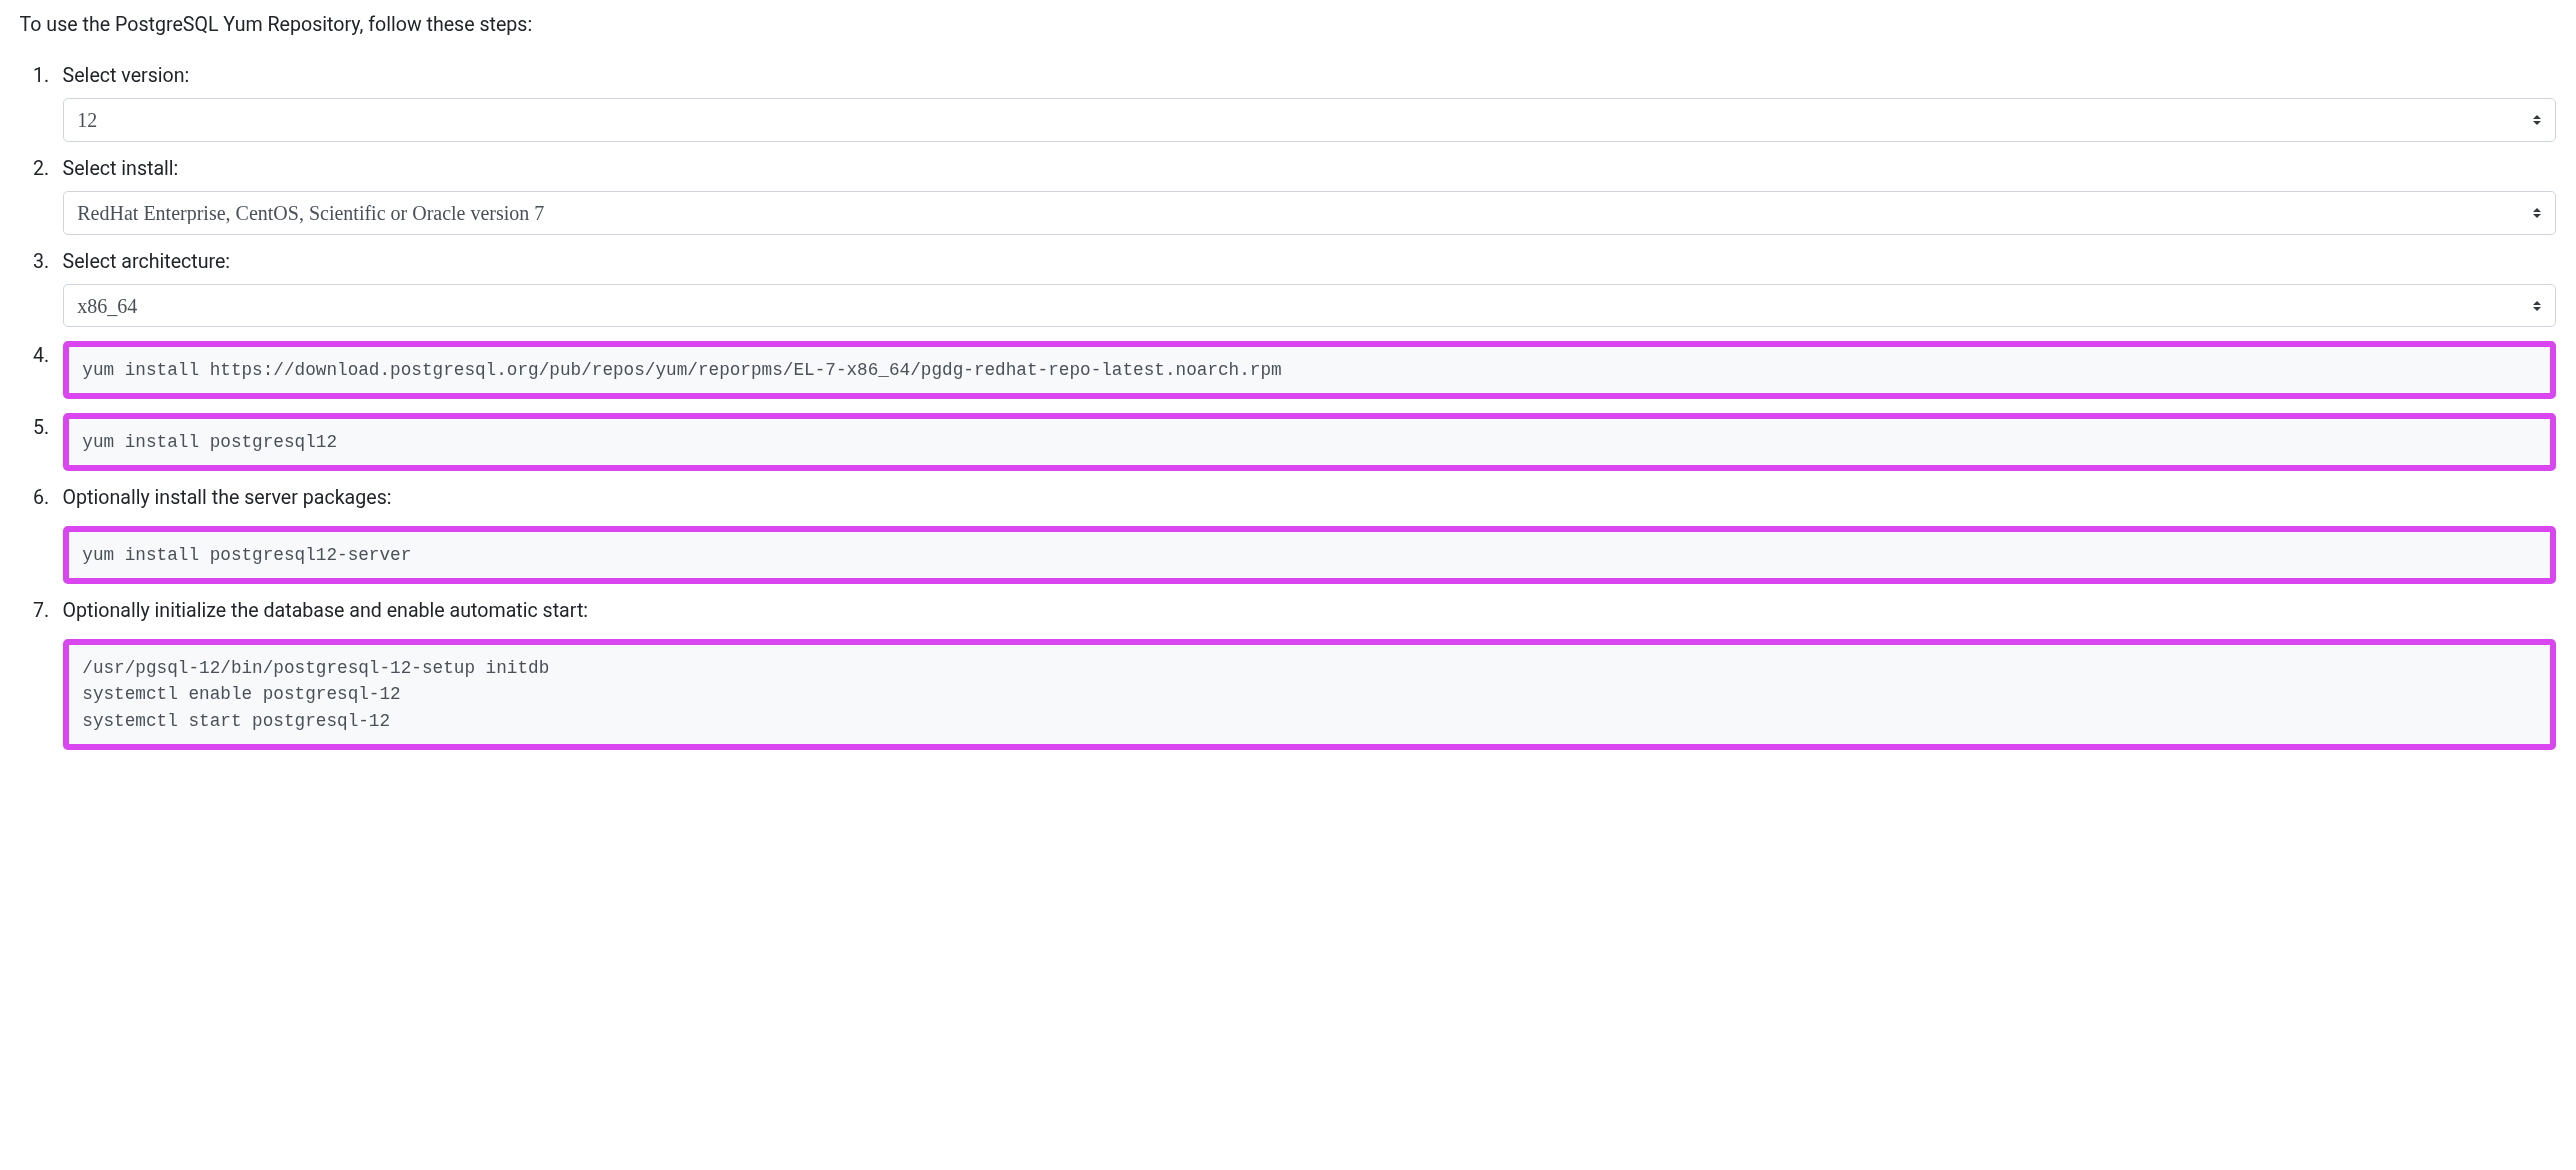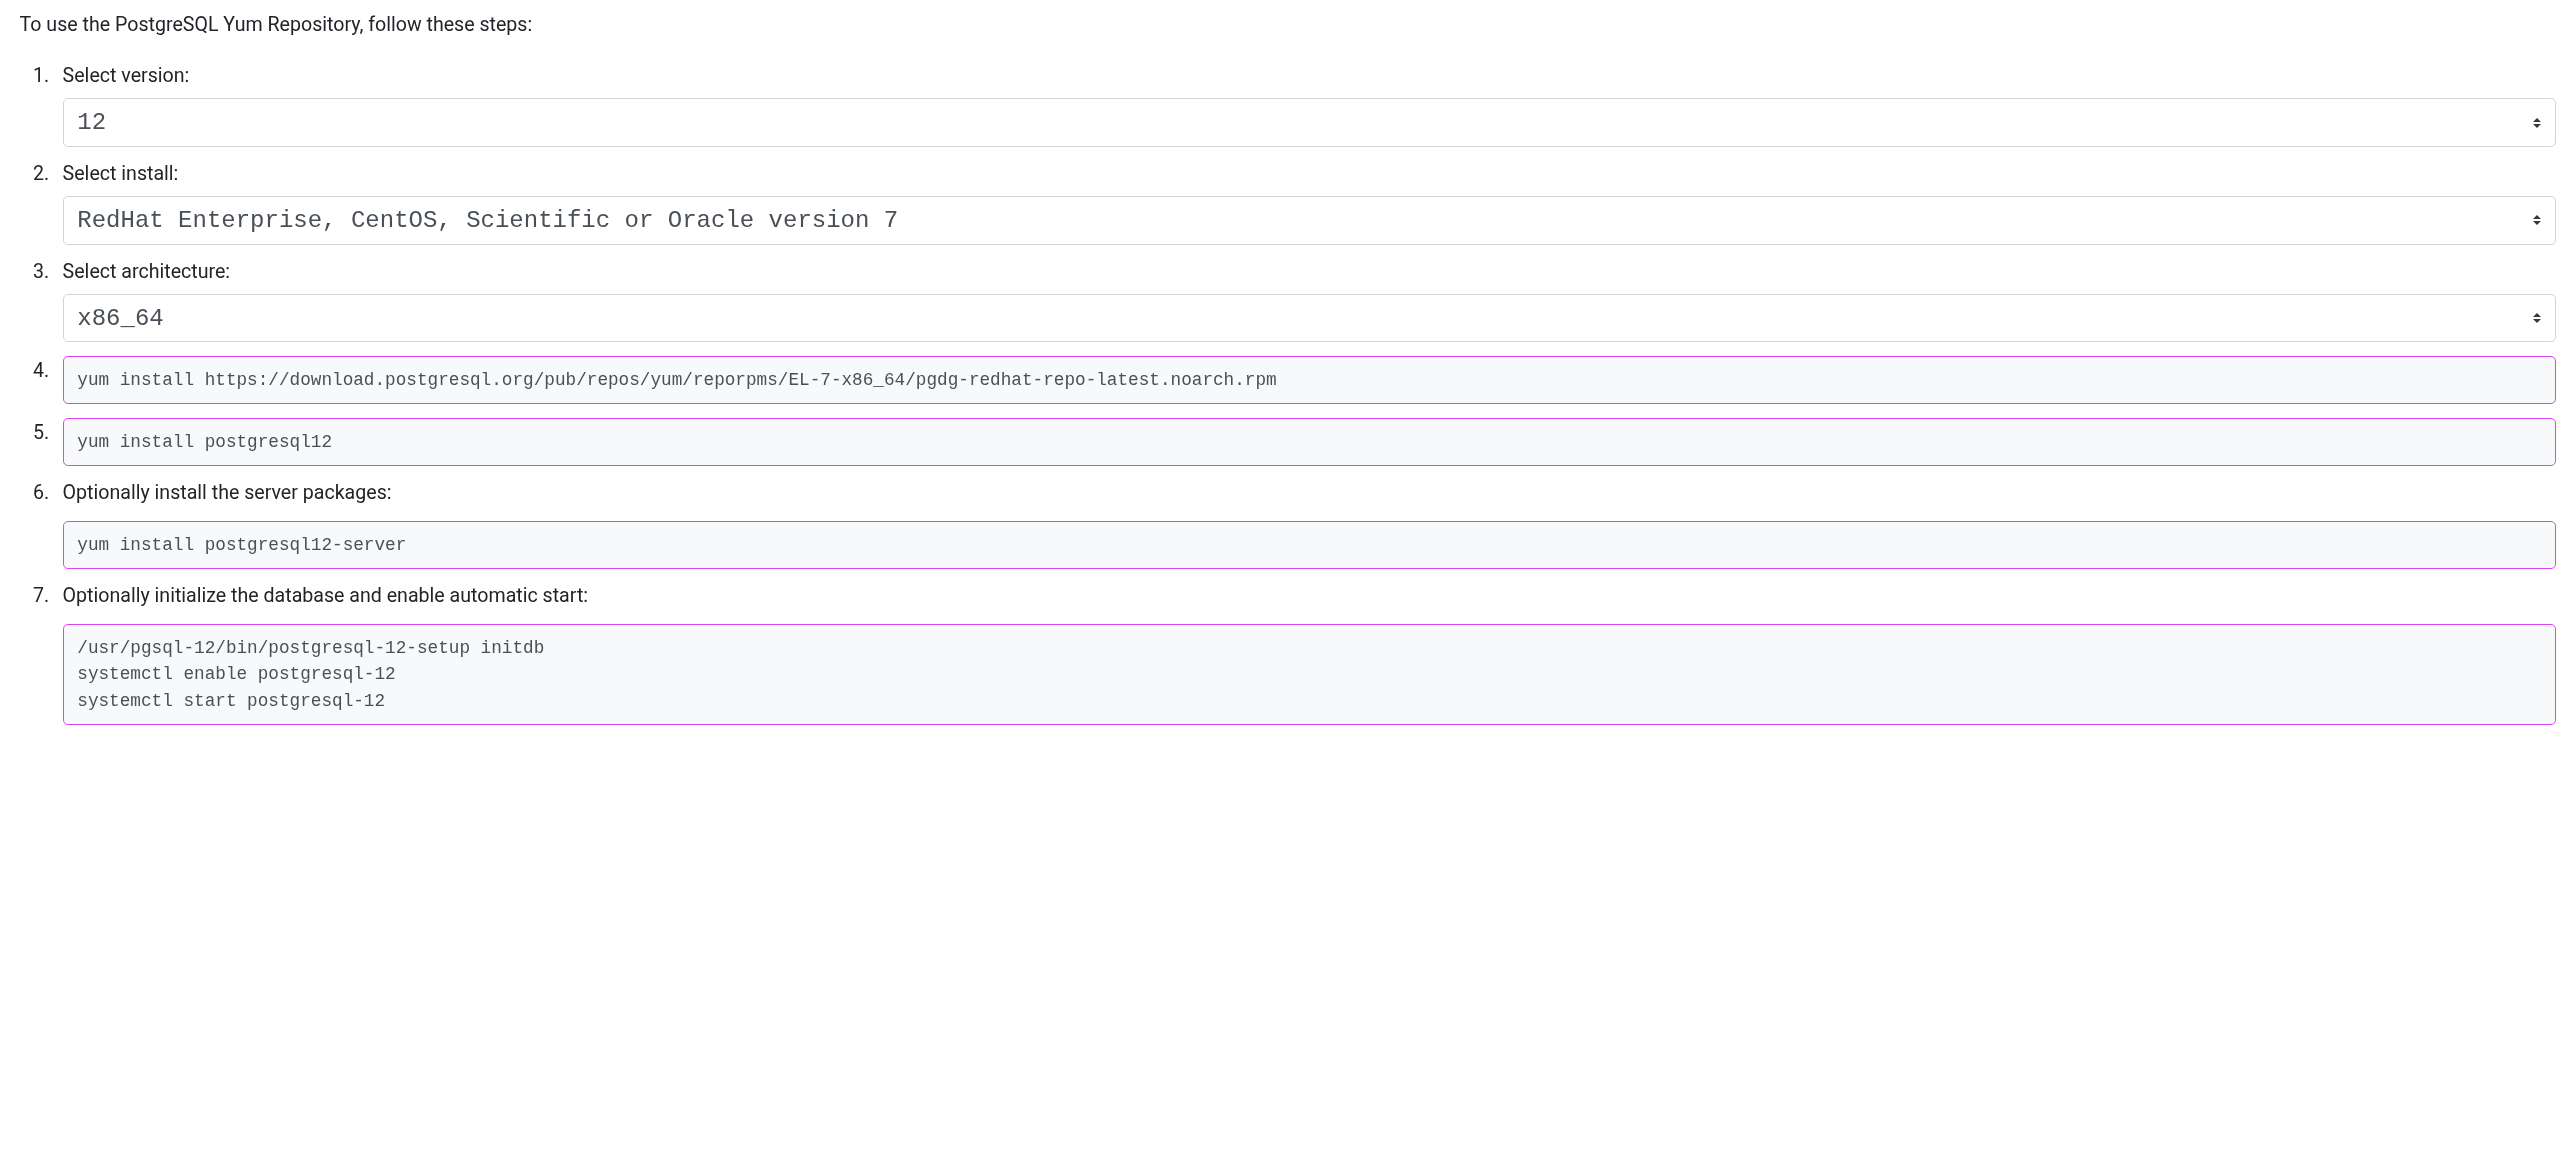--- a/index.html
+++ b/index.html
@@ -38,30 +38,30 @@
       display: block;
       margin-bottom: 7.9px;
     }
     .select-wrapper {
       position: relative;
       width: 100%;
     }
     select {
       width: 100%;
       padding: 9.8px 13.7px;
-      font-size: 24px;
+      font-size: 20px;
       color: #495057;
       background-color: #ffffff;
       border: 1px solid #ced4da;
       border-radius: 4.9px;
       appearance: none;
       -webkit-appearance: none;
       -moz-appearance: none;
       cursor: pointer;
-      font-family: Liberation Mono, monospace;
+      font-family: Liberation Serif, serif;
     }
     .select-arrow {
       position: absolute;
       right: 15.7px;
       top: 50%;
       transform: translateY(-50%);
       pointer-events: none;
       display: flex;
       flex-direction: column;
       gap: 2px;
@@ -79,21 +79,21 @@
       content: "";
       display: block;
       width: 0;
       height: 0;
       border-left: 4.9px solid transparent;
       border-right: 4.9px solid transparent;
       border-top: 4.9px solid #343a40;
     }
     pre {
       background-color: #f8f9fa;
-      border: 1px solid #d946ef;
+      border: 6px solid #d946ef;
       border-radius: 4.9px;
       padding: 9.8px 13.7px;
       font-family: SFMono-Regular, Menlo, Monaco, Consolas, "Liberation Mono", "Courier New", monospace;
       font-size: 17.7px;
       color: #495057;
       white-space: pre;
       overflow-x: auto;
       margin-top: 13.7px;
       margin-bottom: 5.9px;
     }

